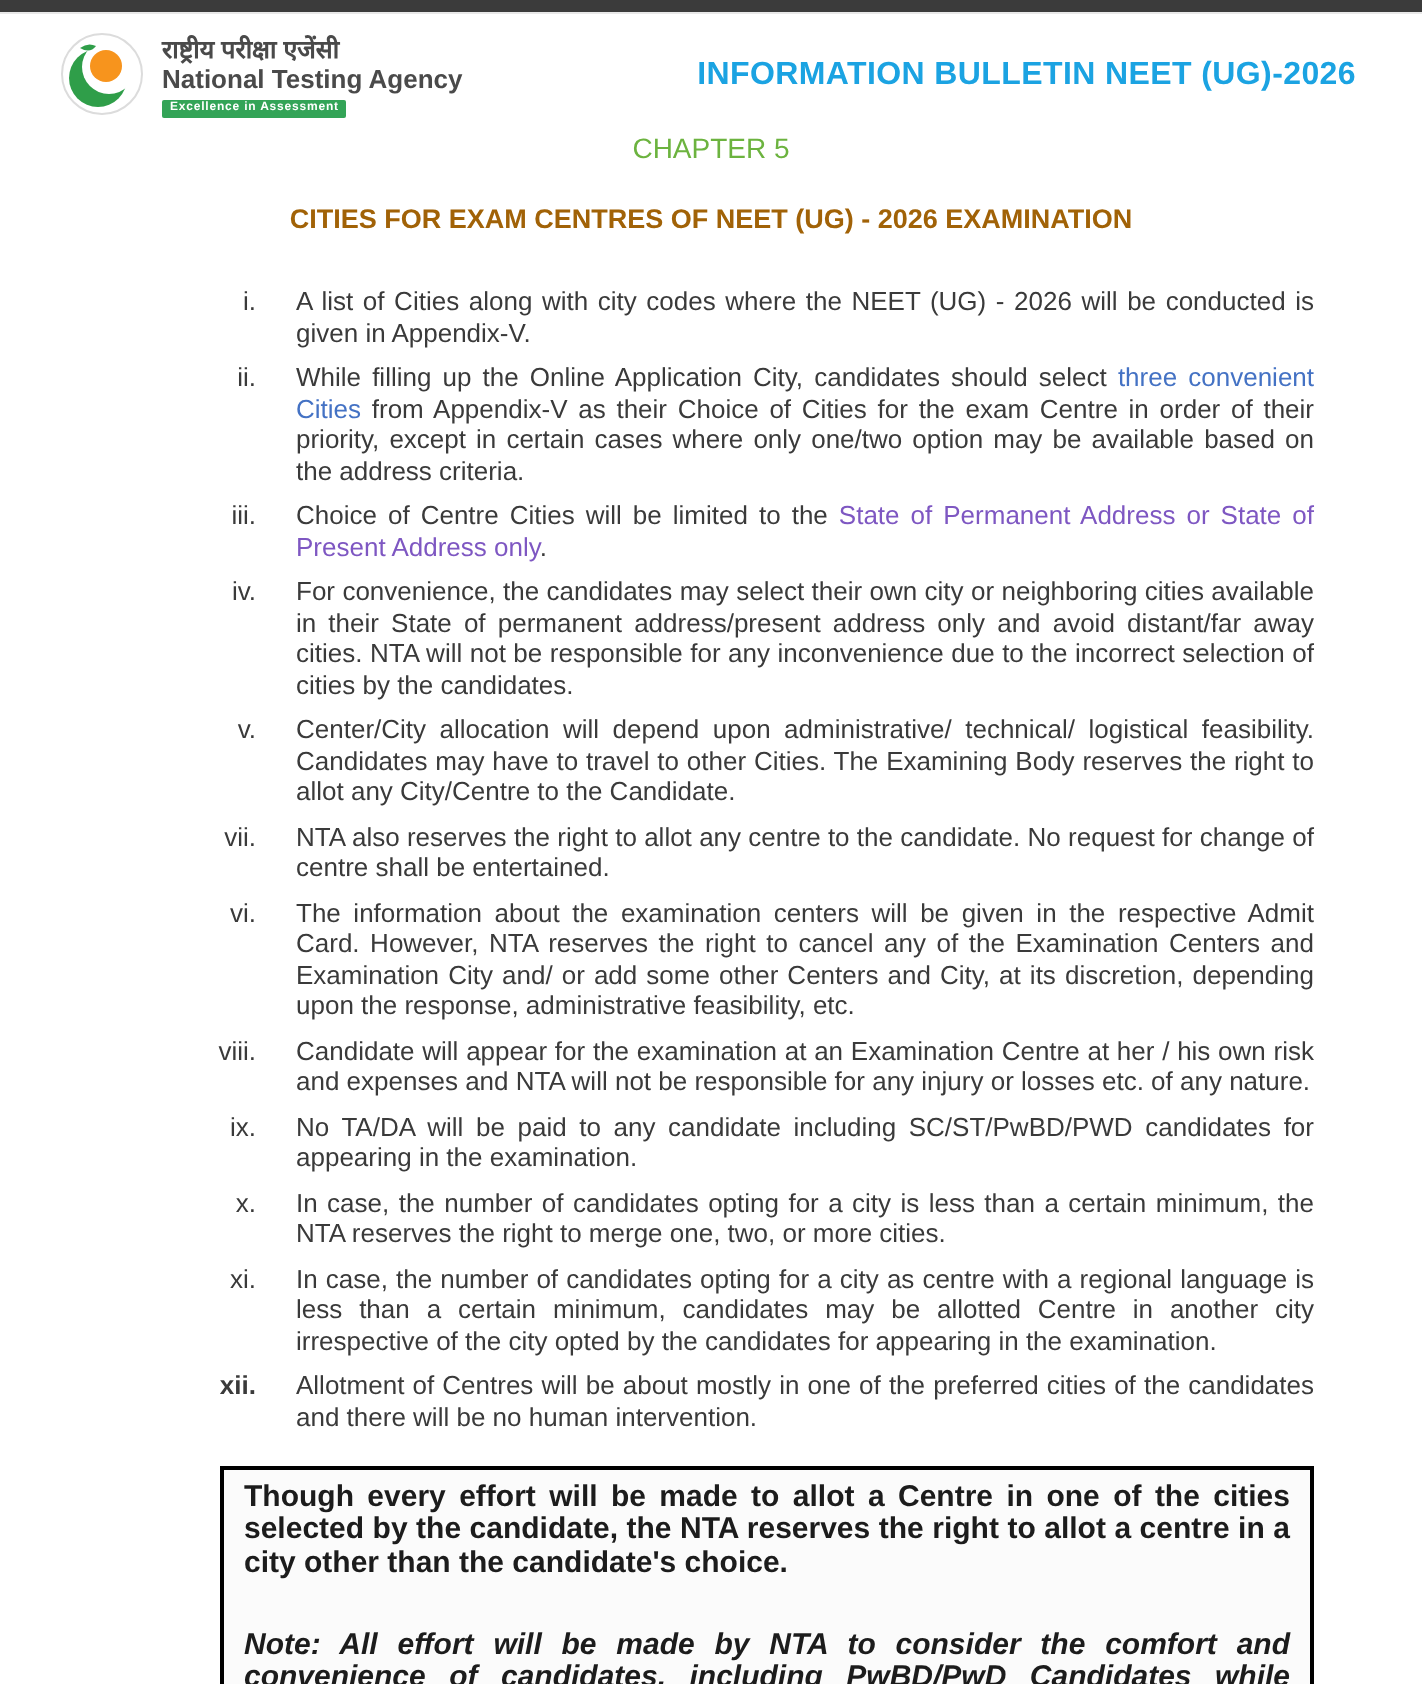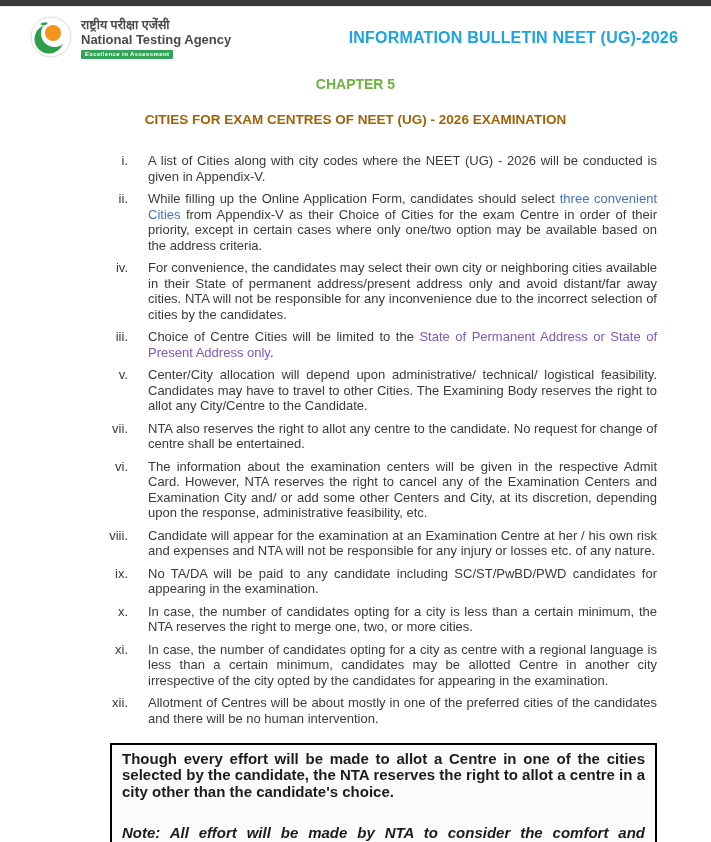--- a/index.html
+++ b/index.html
@@ -32,42 +32,42 @@
     margin:13px 0 0 0;
     font-size:16px;font-weight:800;
     color:#1ba3e2;
     letter-spacing:.2px;
     white-space:nowrap;
   }
 
   
   .chapter-label{
     text-align:center;
-    color:#6cb33f;font-weight:700;font-size:14px;
-    margin-top:17px;
+    color:#6cb33f;font-weight:400;font-size:14px;
+    margin-top:7px;
   }
   .chapter-heading{
     text-align:center;
     color:#a16207;font-weight:700;font-size:13.5px;
     margin:20px 0 0 0;
   }
 
   
   #list{margin:26px 54px 0 100px;}
   .item{
     display:grid;
     grid-template-columns:28px 1fr;
     column-gap:20px;
     margin-bottom:7px;
   }
   .item .num{
     text-align:right;
     font-size:13px;line-height:15.5px;color:#3a3a3a;
   }
-  .item .num.bold{font-weight:400;}
+  .item .num.bold{font-weight:700;}
   .item .txt{
     text-align:justify;
     font-size:13px;line-height:15.5px;color:#3a3a3a;
   }
   .seg-link{color:#4472c4;cursor:pointer;}
   .seg-purple{color:#7e57c2;}
 
   
   .notice-box{
     margin:17px 54px 0 110px;
@@ -108,29 +108,29 @@
 <div class="chapter-label">CHAPTER 5</div>
 <h2 class="chapter-heading">CITIES FOR EXAM CENTRES OF NEET (UG) - 2026 EXAMINATION</h2>
 
 <div id="list">
     <div class="item">
       <div class="num">i.</div>
       <div class="txt"><span>A list of Cities along with city codes where the NEET (UG) - 2026 will be conducted is given in Appendix-V.</span></div>
     </div>
     <div class="item">
       <div class="num">ii.</div>
-      <div class="txt"><span>While filling up the Online Application Form, candidates should select </span><span class="seg-link">three convenient Cities</span><span> from Appendix-V as their Choice of Cities for the exam Centre in order of their priority, except in certain cases where only one/two option may be available based on the address criteria.</span></div>
+      <div class="txt"><span>While filling up the Online Application City, candidates should select </span><span class="seg-link">three convenient Cities</span><span> from Appendix-V as their Choice of Cities for the exam Centre in order of their priority, except in certain cases where only one/two option may be available based on the address criteria.</span></div>
+    </div>
+    <div class="item">
+      <div class="num">iii.</div>
+      <div class="txt"><span>Choice of Centre Cities will be limited to the </span><span class="seg-purple">State of Permanent Address or State of Present Address only</span><span>.</span></div>
     </div>
     <div class="item">
       <div class="num">iv.</div>
       <div class="txt"><span>For convenience, the candidates may select their own city or neighboring cities available in their State of permanent address/present address only and avoid distant/far away cities. NTA will not be responsible for any inconvenience due to the incorrect selection of cities by the candidates.</span></div>
-    </div>
-    <div class="item">
-      <div class="num">iii.</div>
-      <div class="txt"><span>Choice of Centre Cities will be limited to the </span><span class="seg-purple">State of Permanent Address or State of Present Address only</span><span>.</span></div>
     </div>
     <div class="item">
       <div class="num">v.</div>
       <div class="txt"><span>Center/City allocation will depend upon administrative/ technical/ logistical feasibility. Candidates may have to travel to other Cities. The Examining Body reserves the right to allot any City/Centre to the Candidate.</span></div>
     </div>
     <div class="item">
       <div class="num">vii.</div>
       <div class="txt"><span>NTA also reserves the right to allot any centre to the candidate. No request for change of centre shall be entertained.</span></div>
     </div>
     <div class="item">

